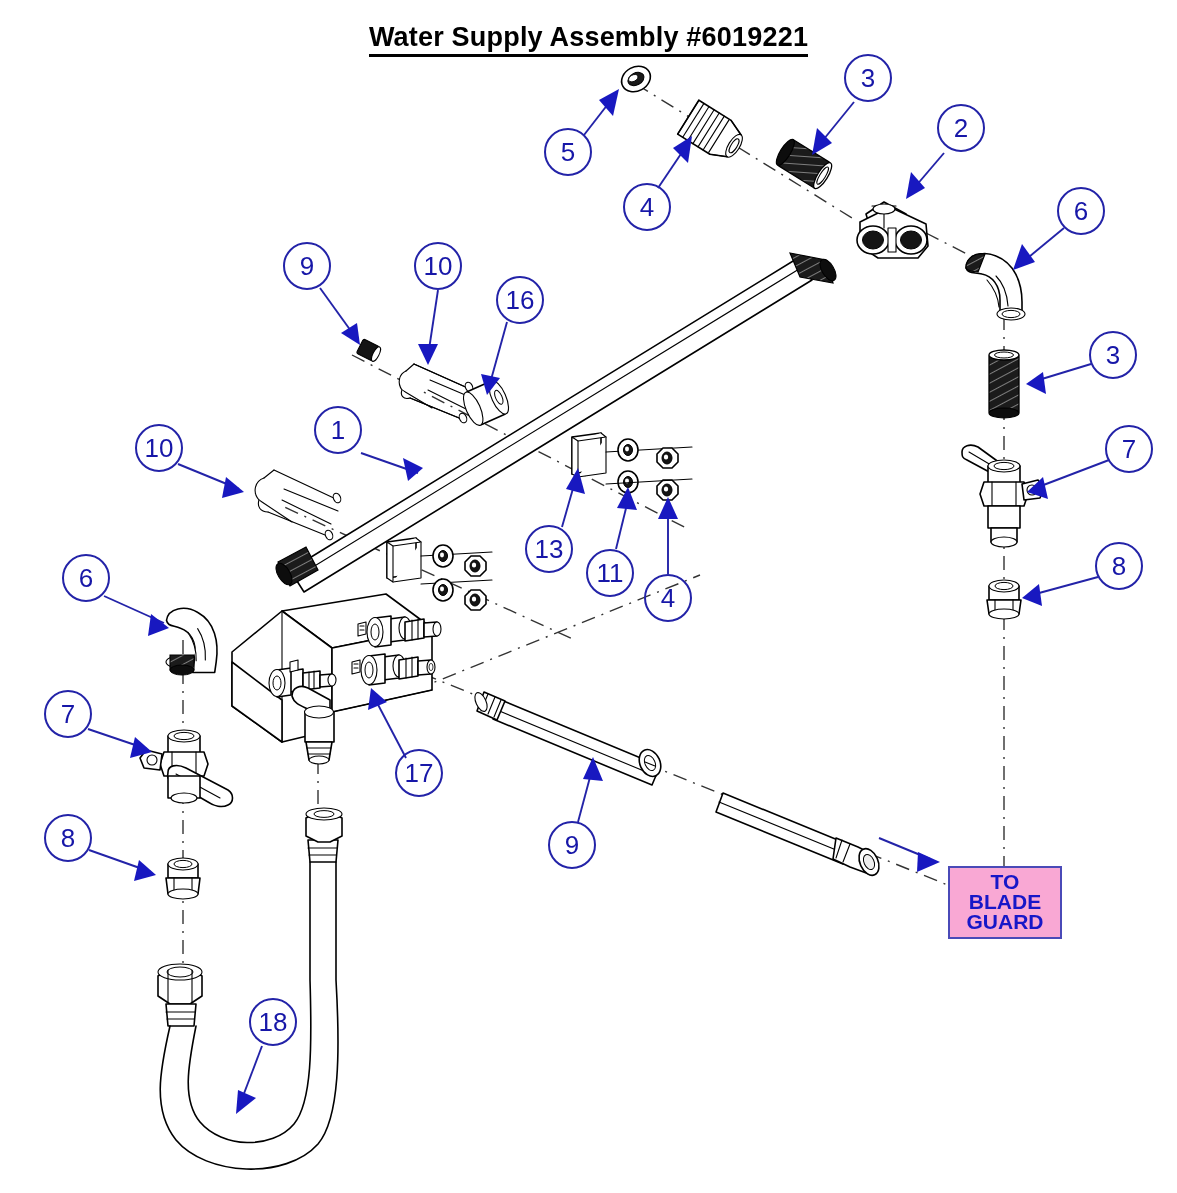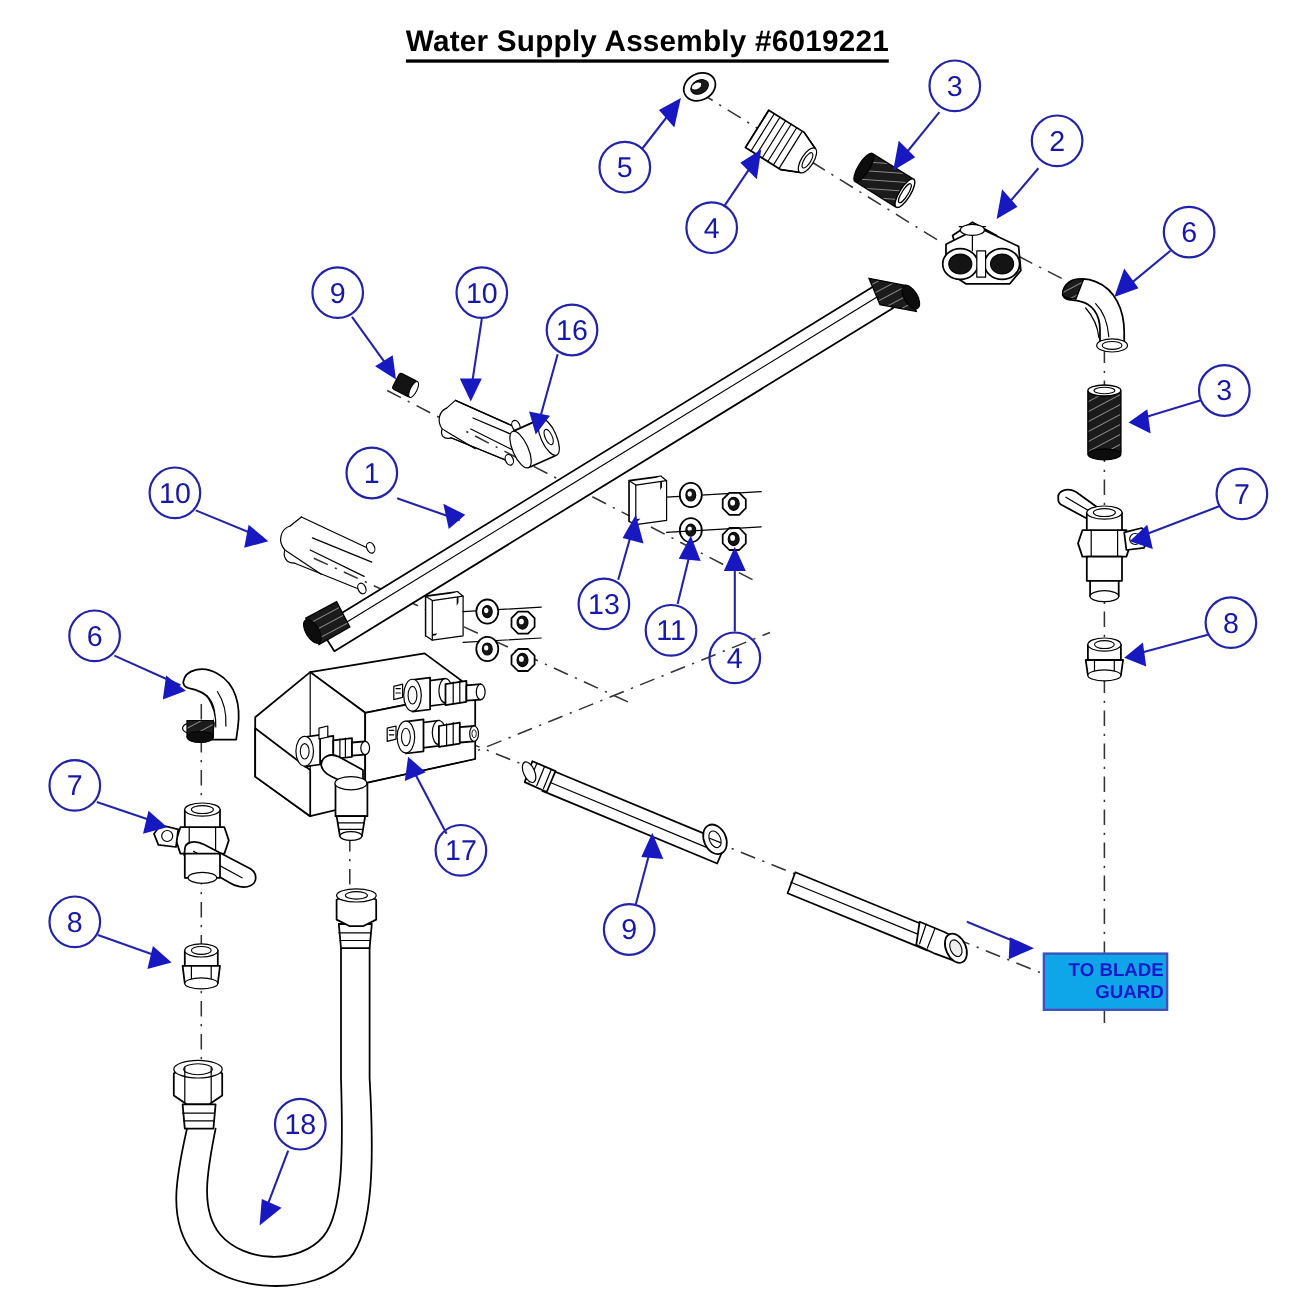--- a/index.html
+++ b/index.html
@@ -40,27 +40,27 @@
     display:flex;align-items:center;justify-content:center;
     box-sizing:border-box;
     line-height:1;
     cursor:pointer;
   }
   #to-blade-guard{
     position:absolute;
     left:948px;top:866px;
     width:114px;
     border:2px solid #4a4ab8;
-    background:#0ea5e9;
+    background:#f9a8d4;
     color:#1717c8;
     font-family:"Liberation Sans",sans-serif;
     font-weight:bold;
-    font-size:17px;
+    font-size:21px;
     line-height:20px;
-    text-align:right;
+    text-align:center;
     padding:4px 2px 5px 2px;
     box-sizing:border-box;
     white-space:pre-line;
   }
 </style>
 </head>
 <body>
 
 <div id="page">
 

